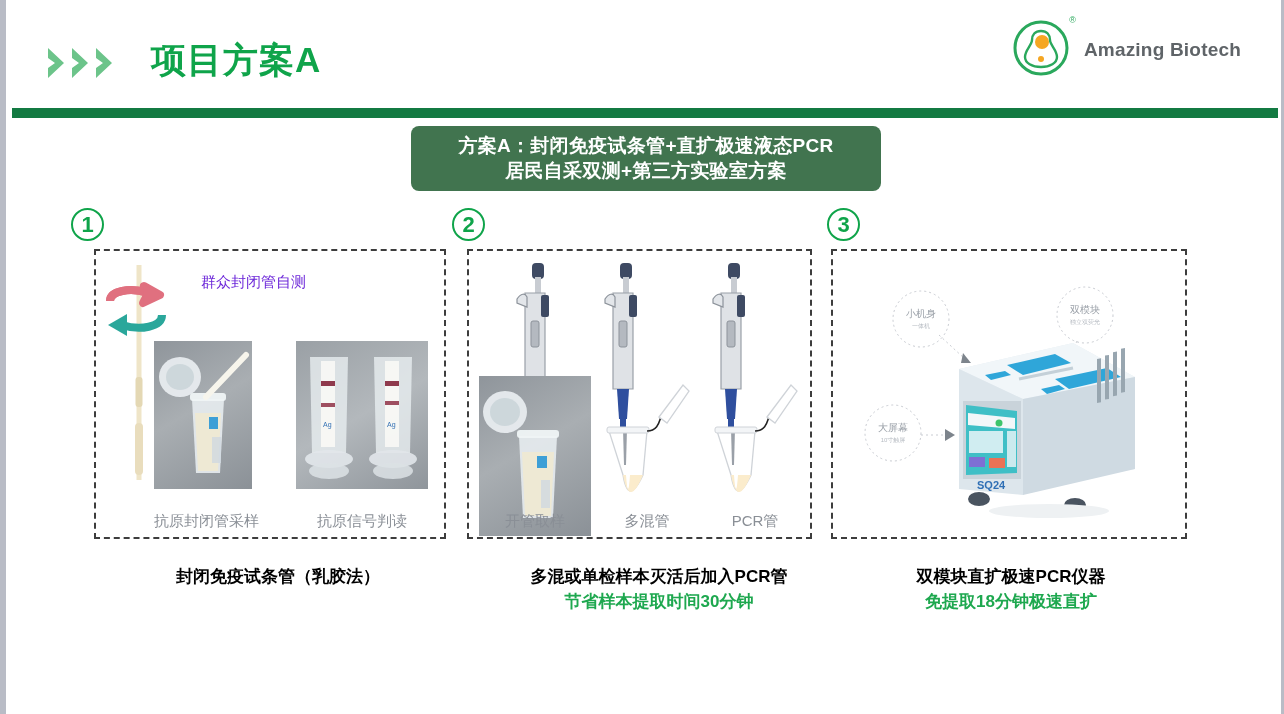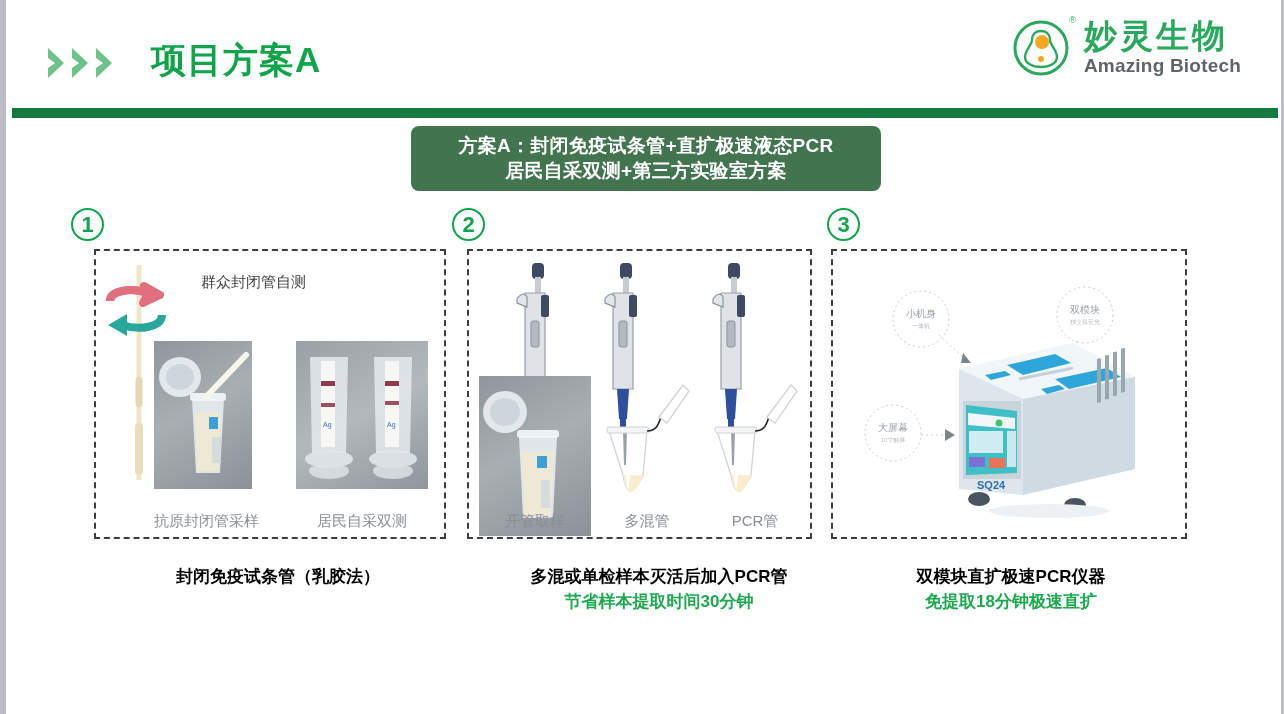--- a/index.html
+++ b/index.html
@@ -85,21 +85,21 @@
   .foot-2{left:443px;width:420px;}
   .foot-3{left:830px;width:350px;}
   .foot-top{font-size:17px;font-weight:bold;color:#000000;white-space:nowrap;}
   .foot-bot{font-size:17px;font-weight:bold;color:#1ea84f;white-space:nowrap;}
 
   
   .photo{position:absolute;background:#9ea2a6;overflow:hidden;}
 
   .swab{position:absolute;left:36px;top:14px;width:14px;height:215px;}
   .selftest-label{
-    position:absolute;left:105px;top:22px;font-size:15px;color:#404040;white-space:nowrap;
+    position:absolute;left:105px;top:22px;font-size:15px;color:#6d28d9;white-space:nowrap;
   }
 
   .tube-photo{
     position:absolute;left:58px;top:90px;width:98px;height:148px;
     background:linear-gradient(150deg,#8f959b 0%,#a9aeb2 45%,#8b9197 100%);
   }
   .strip-photo{
     position:absolute;left:200px;top:90px;width:132px;height:148px;
     background:linear-gradient(150deg,#9aa0a5 0%,#b3b8bc 50%,#8f959b 100%);
   }
@@ -135,21 +135,20 @@
       <div class="logo-mark">
         <svg viewBox="0 0 62 62" width="62" height="62">
           <circle cx="29" cy="32" r="26" fill="none" stroke="#2aa85c" stroke-width="3"></circle>
           <path d="M29 15 c-6 0 -9 4 -9 9 c0 5 -7 10 -7 17 c0 6 7 10 16 10 c9 0 16 -4 16 -10 c0 -7 -7 -12 -7 -17 c0 -5 -3 -9 -9 -9 z" fill="none" stroke="#2aa85c" stroke-width="2.4"></path>
           <circle cx="30" cy="26" r="7" fill="#f5a623"></circle>
           <circle cx="29" cy="43" r="3" fill="#f5a623"></circle>
         </svg>
         <span class="logo-reg">®</span>
       </div>
       <div class="logo-text">
-        <span class="logo-cn">妙灵生物</span>
         <span class="logo-en">Amazing Biotech</span>
       </div>
     </div>
   </div>
 
   <div class="green-bar"></div>
 
   <div class="banner">
     <div>方案A：封闭免疫试条管+直扩极速液态PCR</div>
     <div>居民自采双测+第三方实验室方案</div>
@@ -206,21 +205,21 @@
               <path d="M78 16 L116 16 L114 112 L80 112 Z" fill="#e8edf0" opacity="0.85"></path>
               <rect x="89" y="20" width="14" height="86" fill="#fbfbf8"></rect>
               <rect x="89" y="40" width="14" height="5" fill="#8e3448"></rect>
               <rect x="89" y="60" width="14" height="4" fill="#9e4a5c"></rect>
               <text x="91" y="86" font-size="7" fill="#2f6fb5" font-family="sans-serif">Ag</text>
               <ellipse cx="97" cy="118" rx="24" ry="9" fill="#e5eaee" opacity="0.9"></ellipse>
               <ellipse cx="97" cy="130" rx="20" ry="8" fill="#dfe5e9" opacity="0.85"></ellipse>
             </g>
           </svg>
         </div>
-        <div class="caption" style="left:200px;width:132px;">居民自采双测</div>
+        <div class="caption" style="left:200px;width:132px;">抗原信号判读</div>
       </div>
 
     </div>
 
     <div class="step step2">
       <div class="badge">2</div>
       <div class="panel">
 
         <svg style="position:absolute;left:42px;top:8px;width:52px;height:250px;" viewBox="0 0 52 250">
           <rect x="21" y="4" width="12" height="16" rx="4" fill="#3e4a63"></rect>

